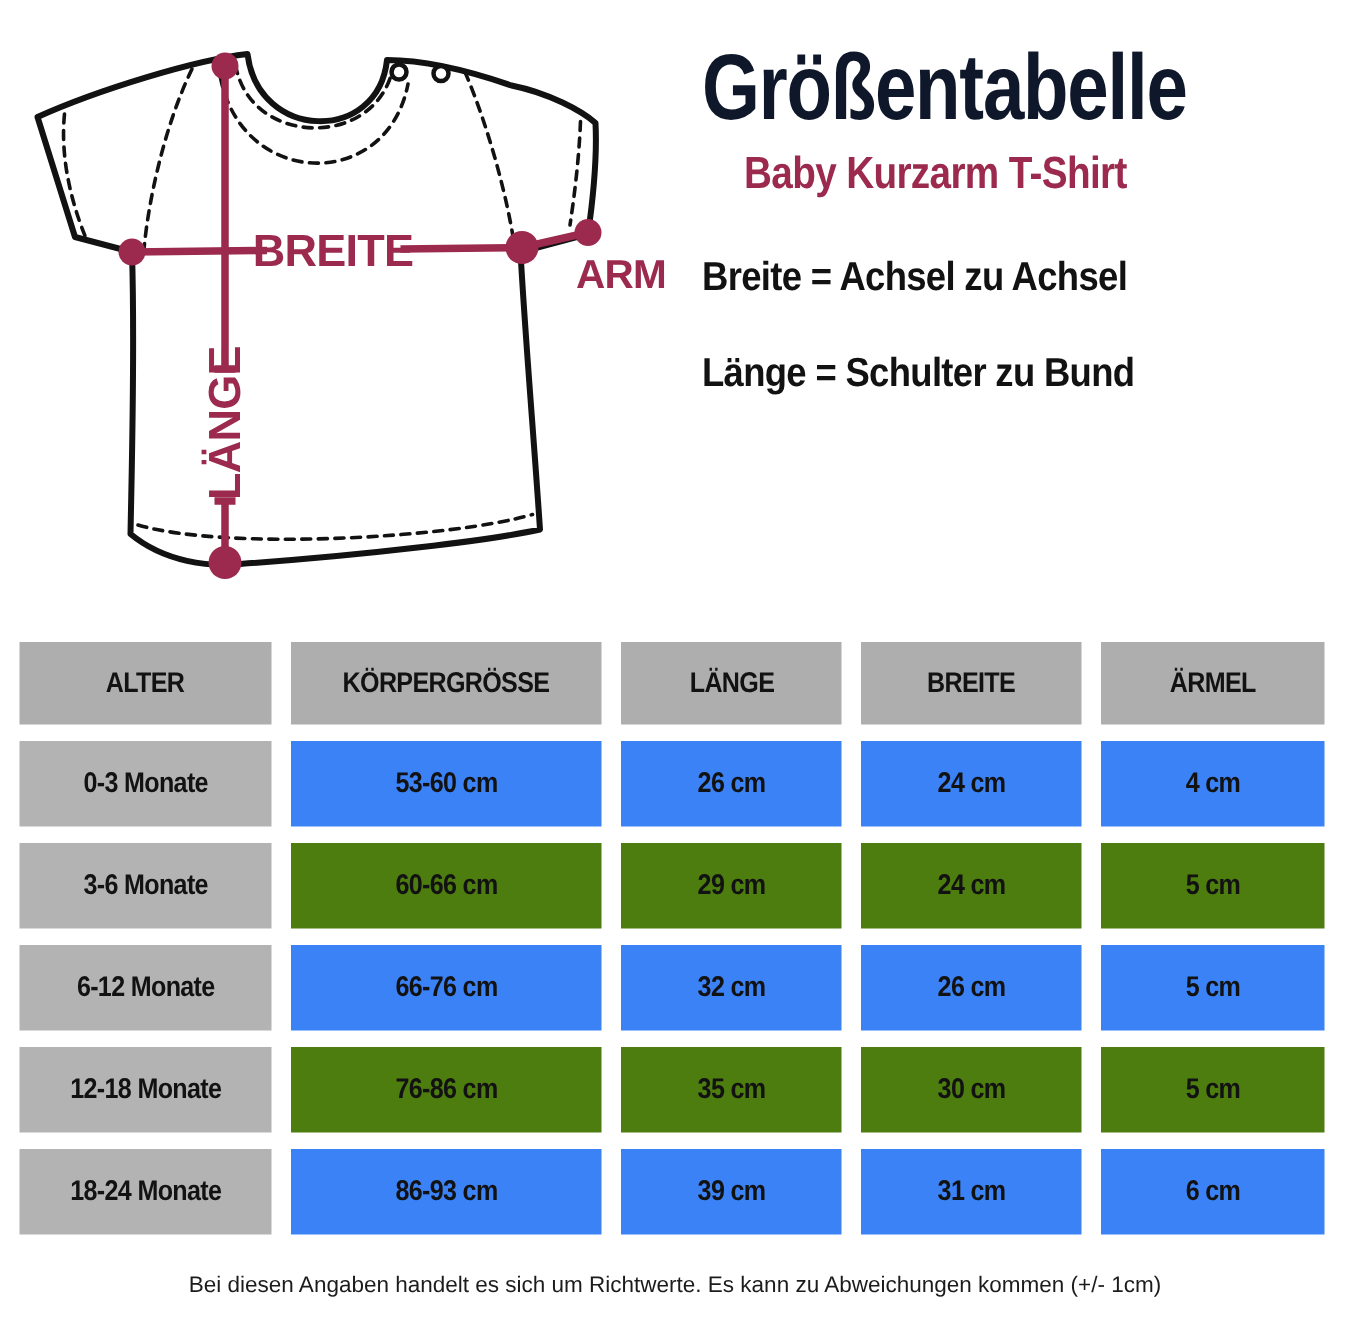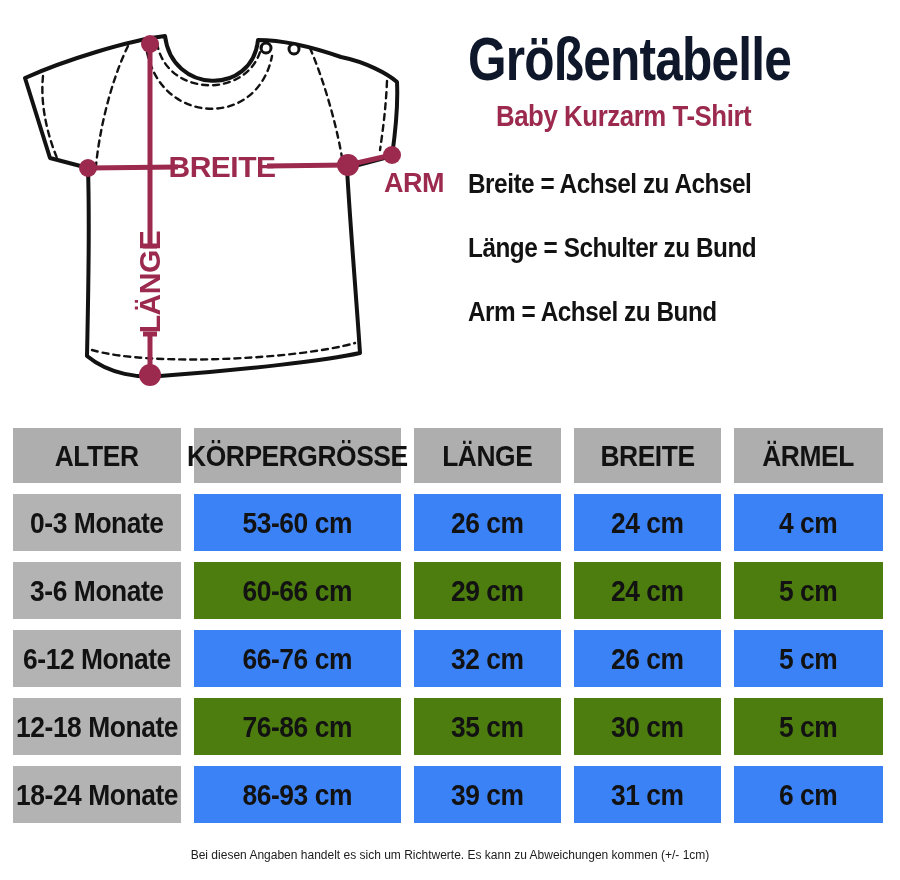--- a/index.html
+++ b/index.html
@@ -28,31 +28,31 @@
   .size-table{
     position:absolute;left:13px;top:428px;width:870px;
     display:grid;
     grid-template-columns:168px 207px 147px 147px 149px;
     grid-template-rows:55px repeat(5,57px);
     gap:11px 13px;
   }
   .row{display:contents;}
   .cell{
     display:flex;align-items:center;justify-content:center;
-    font-weight:bold;font-size:30px;color:#121212;
+    font-weight:bold;font-size:19px;color:#121212;
   }
   .cx{display:inline-block;transform:scaleX(.88);letter-spacing:-.5px;white-space:nowrap;}
   .th{background:#aeaeae;}
   .age{background:#b3b3b3;}
   .row-a .val{background:#3b82f6;}
   .row-b .val{background:#4d7c0f;}
   
   .footer{
     position:absolute;left:0;top:848px;width:900px;text-align:center;
-    font-size:12px;color:#1c1c1c;font-weight:normal;
+    font-size:15px;color:#1c1c1c;font-weight:normal;
   }
 </style>
 </head>
 <body>
 
 <svg class="diagram" viewBox="0 0 452 412" aria-hidden="true">
 
   <path class="outline" d="M165 28
        C130 32 65 52 25 70
        L50 150
@@ -103,23 +103,20 @@
   <div class="subtitle">
     <span class="squish2">Baby Kurzarm T-Shirt</span>
   </div>
   <div class="defs">
     <div class="def-line">
       <span class="squish3">Breite = Achsel zu Achsel</span>
     </div>
     <div class="def-line">
       <span class="squish3">Länge = Schulter zu Bund</span>
     </div>
-    <div class="def-line">
-      <span class="squish3">Arm = Achsel zu Bund</span>
-    </div>
   </div>
 </div>
 
 <div class="size-table">
   <div class="row">
     <div class="cell th">
         <span class="cx">ALTER</span>
       </div>
     <div class="cell th">
         <span class="cx">KÖRPERGRÖSSE</span>

